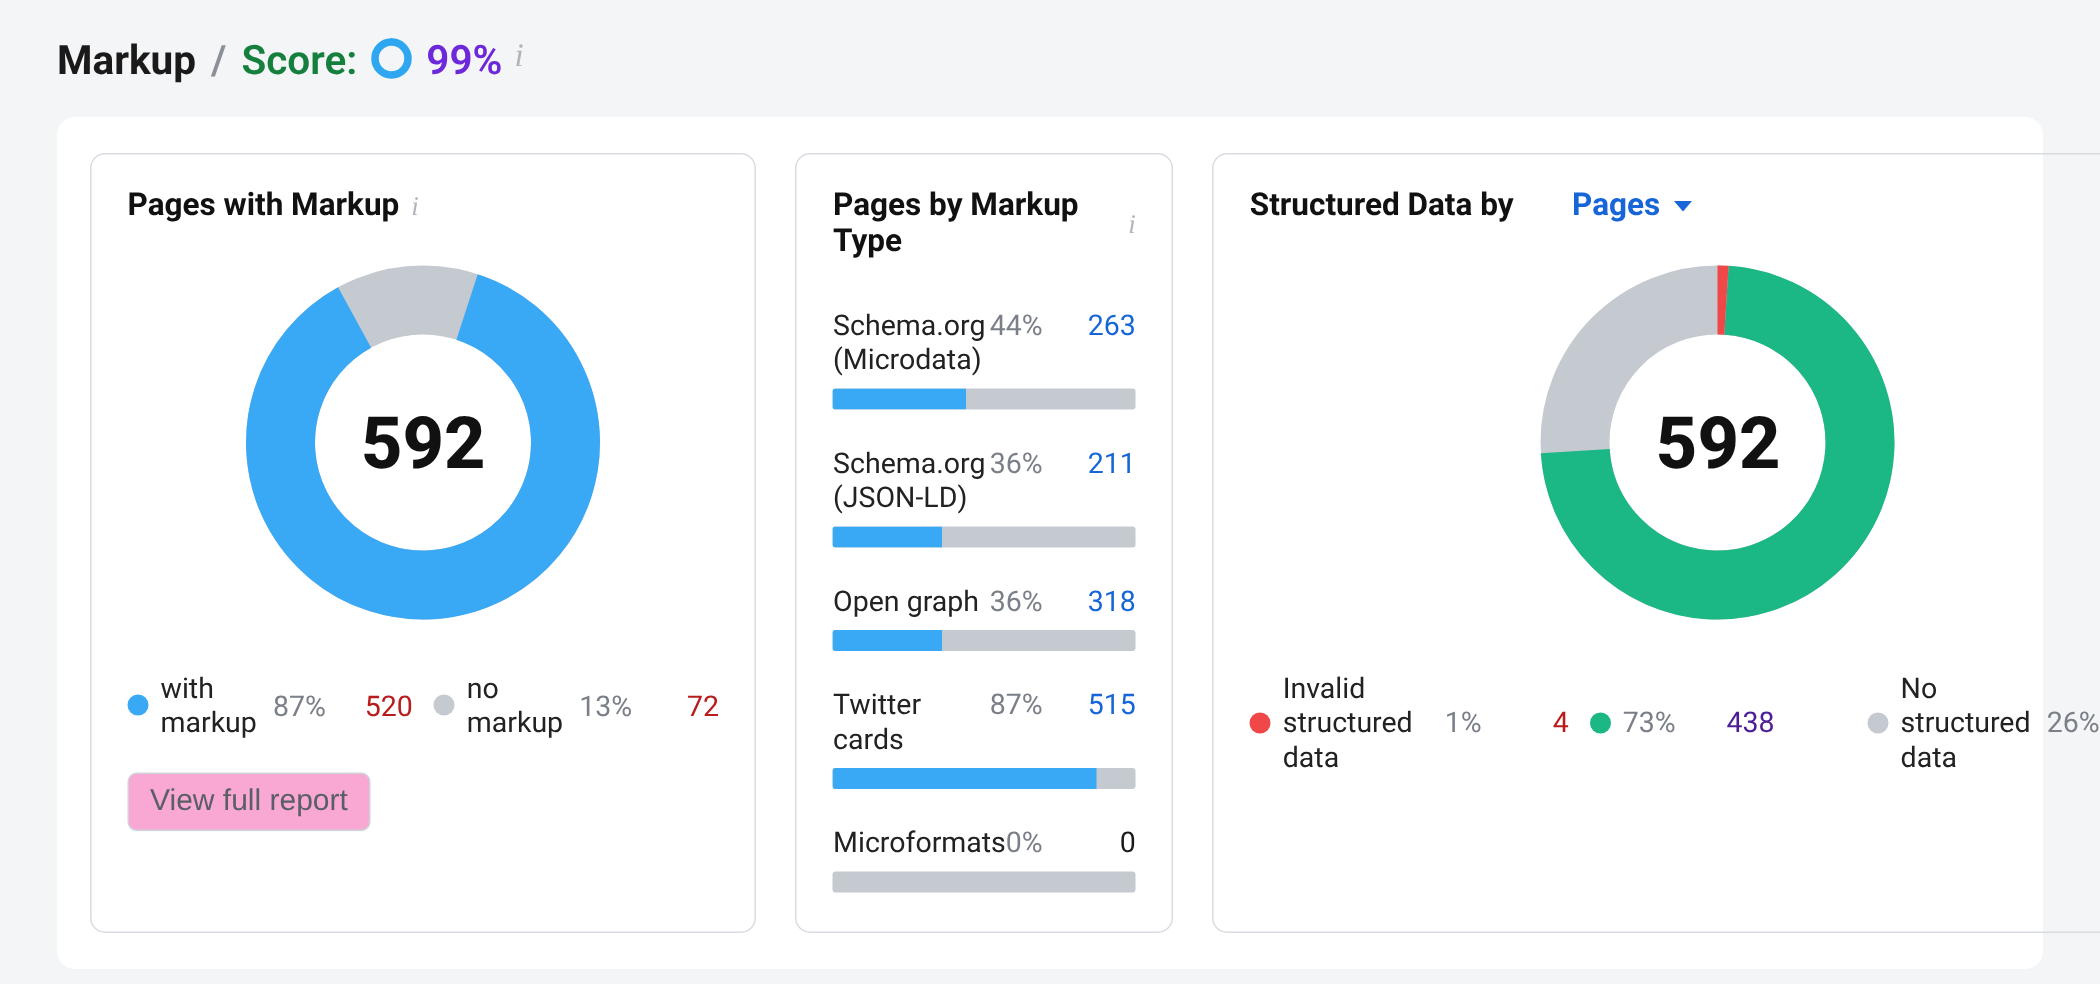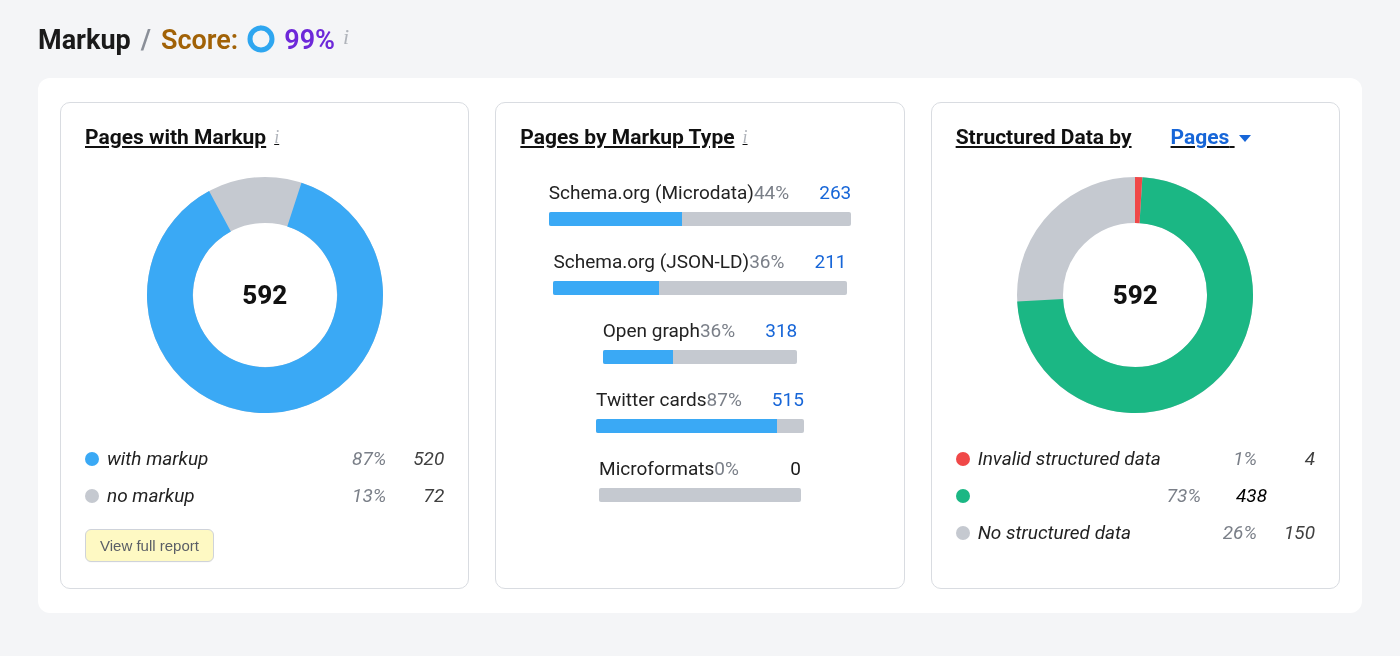--- a/index.html
+++ b/index.html
@@ -15,21 +15,21 @@
   .header {
     display: flex;
     align-items: flex-start;
     gap: 8px;
     font-size: 27px;
     font-weight: 600;
     margin-bottom: 22px;
   }
   .header .strong { color: #1a1a1a; font-weight: 700; }
   .header .slash { color: #8a8f98; font-weight: 600; margin: 0 2px; }
-  .header .muted { color: #a16207; font-weight: 600; }
+  .header .muted { color: #15803d; font-weight: 600; }
   .score-ring { display:inline-flex; align-items:center; }
   .info-icon {
     font-style: italic;
     font-family: Georgia, serif;
     color: #b0b4bb;
     font-size: 22px;
     font-weight: 400;
     cursor: pointer;
   }
   .info-icon.small { font-size: 18px; }
@@ -49,67 +49,66 @@
     flex-direction: column;
   }
   .card-title {
     font-size: 21px;
     font-weight: 700;
     display: flex;
     align-items: center;
     gap: 8px;
     margin-bottom: 22px;
     color: #111;
-    text-decoration: underline;
   }
   .card-title .link-part { color: #1766d8; font-weight: 700; padding-left: 31px; }
   .donut-wrap {
     position: relative;
     width: 248px;
     height: 248px;
     margin: 0 auto 28px auto;
   }
   .donut-center {
     position: absolute;
     inset: 0;
     display: flex;
     align-items: center;
     justify-content: center;
-    font-size: 26px;
+    font-size: 48px;
     font-weight: 800;
     color: #111;
   }
-  .legend { display: flex; flex-direction: column; gap: 14px; font-style: italic; }
+  .legend { display: flex; gap: 14px; }
   .legend-row {
     display: grid;
     grid-template-columns: 22px 1fr 56px 48px;
     align-items: center;
     font-size: 19px;
   }
   .dot {
     width: 14px; height: 14px; border-radius: 50%;
   }
   .legend-label { color: #222; }
   .legend-pct { color: #7a7f88; text-align: right; padding-right: 10px; }
   .legend-val { text-align: right; }
-  .link-blue { color: #404040; cursor: pointer; }
+  .link-blue { color: #b91c1c; cursor: pointer; }
   .btn {
     margin-top: 22px;
     align-self: flex-start;
     border: 1px solid #cfd3da;
-    background: #fef9c3;
+    background: #f9a8d4;
     color: #5a5e66;
-    font-size: 15px;
+    font-size: 20px;
     padding: 7px 14px;
     border-radius: 6px;
     cursor: pointer;
     box-shadow: 0 1px 0 rgba(0,0,0,0.02);
   }
   
-  .bars { display: flex; flex-direction: column; gap: 24px; margin-top: 10px; align-items: center; }
+  .bars { display: flex; flex-direction: column; gap: 24px; margin-top: 10px; }
   .bar-item { display: flex; flex-direction: column; gap: 8px; }
   .bar-top {
     display: flex;
     align-items: baseline;
     justify-content: space-between;
     font-size: 19px;
   }
   .bar-name { color: #222; }
   .bar-right { display:flex; gap:30px; align-items:baseline; }
   .bar-pct { color: #7a7f88; }
@@ -274,21 +273,21 @@
       <div class="legend">
         <div class="legend-row">
           <span class="dot" style="background:#f04848"></span>
           <span class="legend-label">Invalid structured data</span>
           <span class="legend-pct">1%</span>
           <span class="legend-val link-blue">4</span>
         </div>
         <div class="legend-row">
           <span class="dot" style="background:#1bb784"></span>
           <span class="legend-pct">73%</span>
-          <span class="legend-val" style="color:#000000">438</span>
+          <span class="legend-val" style="color:#4c1d95">438</span>
         </div>
         <div class="legend-row">
           <span class="dot" style="background:#c5c9d0"></span>
           <span class="legend-label">No structured data</span>
           <span class="legend-pct">26%</span>
           <span class="legend-val link-blue">150</span>
         </div>
       </div>
     </div>
 

